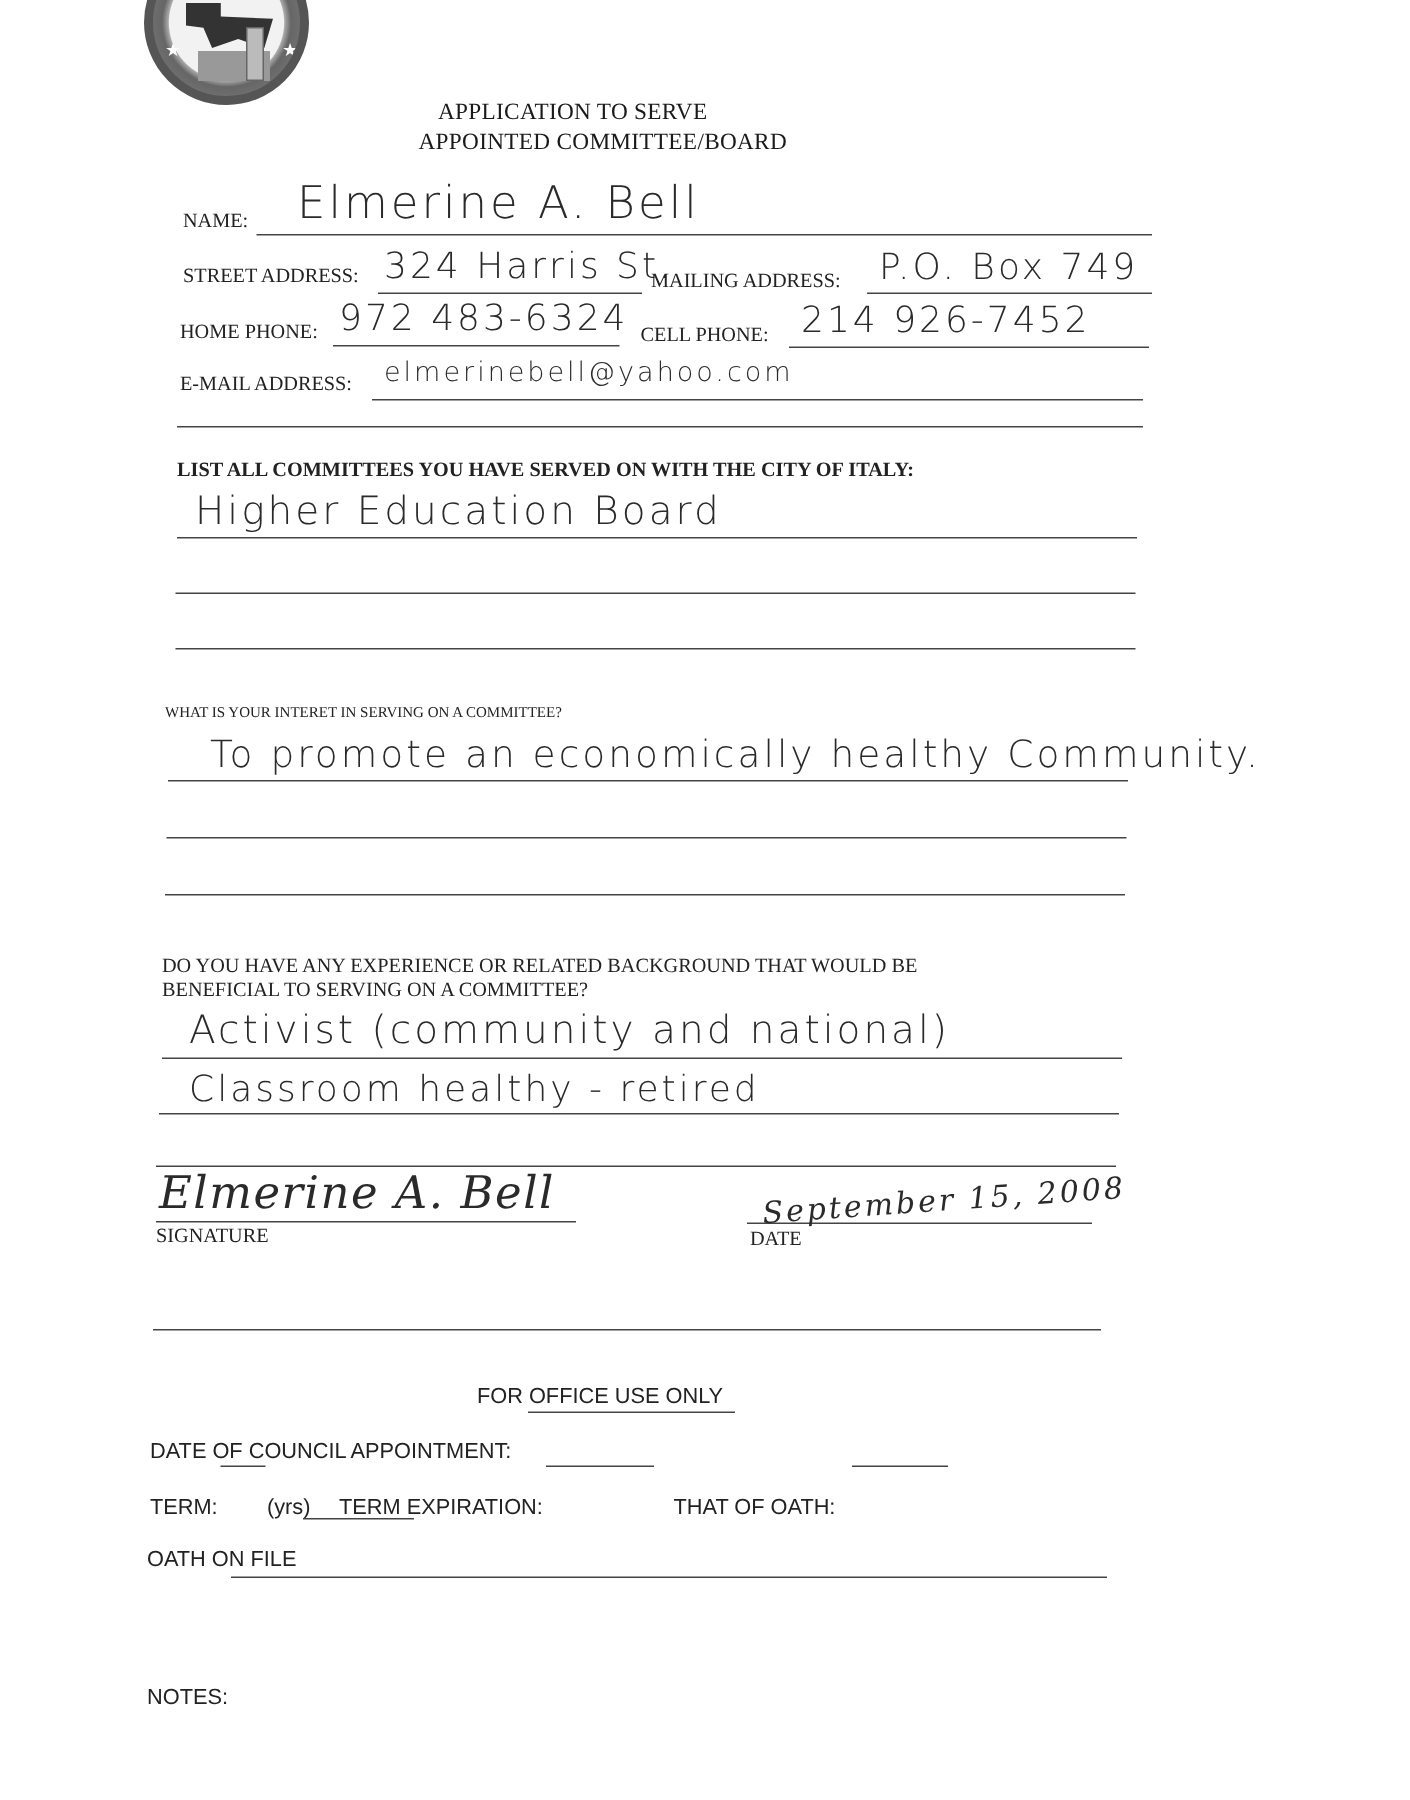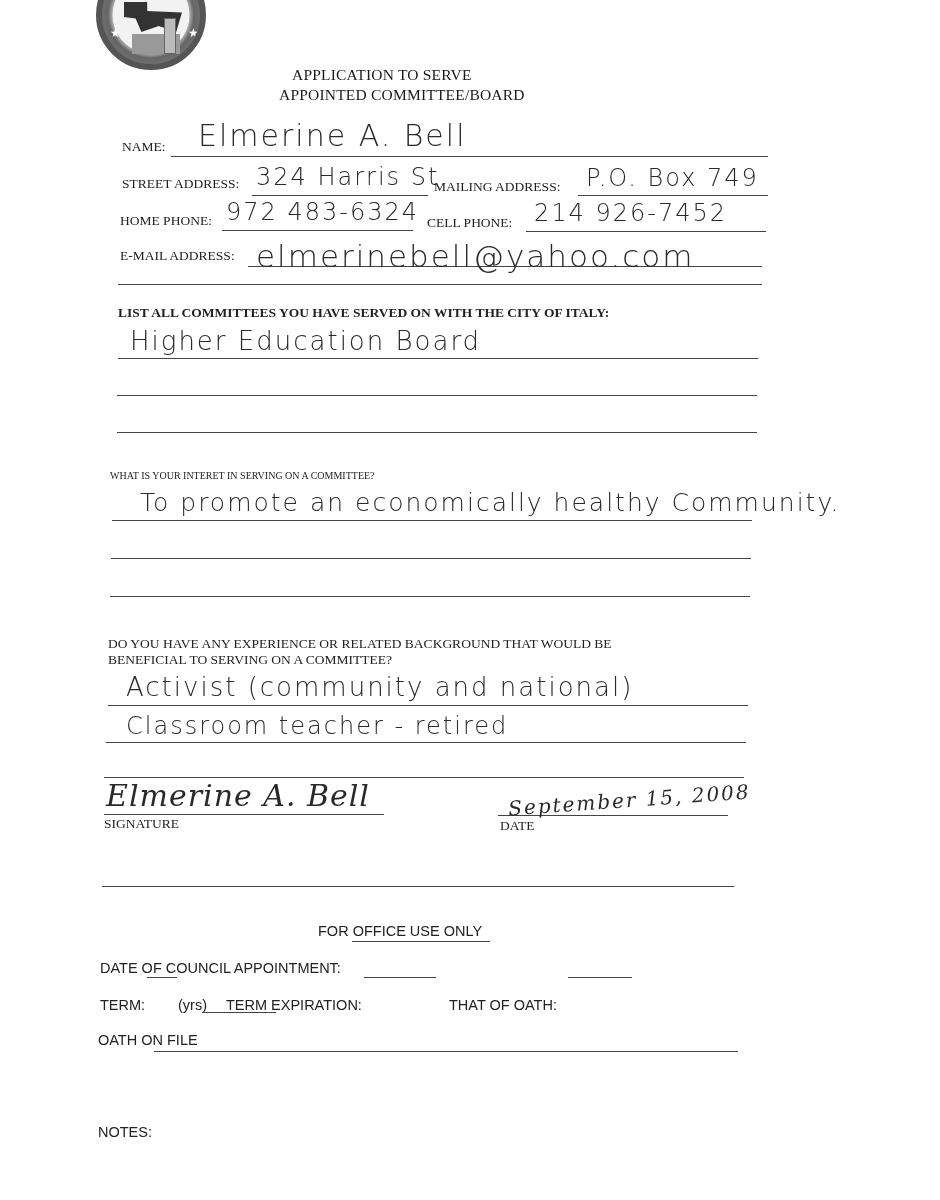--- a/index.html
+++ b/index.html
@@ -61,41 +61,41 @@
 <div class="abs serif lbl" style="left:120px;top:213px;">HOME PHONE:</div>
 <div class="rule" style="left:222px;top:230px;width:191px;"></div>
 <div class="abs hand" style="left:226px;top:198px;font-size:24px;">972 483-6324</div>
 
 <div class="abs serif lbl" style="left:427px;top:215px;">CELL PHONE:</div>
 <div class="rule" style="left:526px;top:231px;width:240px;"></div>
 <div class="abs hand" style="left:534px;top:199px;font-size:24px;">214 926-7452</div>
 
 <div class="abs serif lbl" style="left:120px;top:248px;">E-MAIL ADDRESS:</div>
 <div class="rule" style="left:248px;top:266px;width:514px;"></div>
-<div class="abs hand" style="left:256px;top:238px;font-size:31px;">elmerinebell@yahoo.com</div>
+<div class="abs hand" style="left:256px;top:238px;font-size:18px;">elmerinebell@yahoo.com</div>
 <div class="rule" style="left:118px;top:284px;width:644px;"></div>
 
 <div class="abs serif lbl" style="left:118px;top:305px;font-weight:bold;">LIST ALL COMMITTEES YOU HAVE SERVED ON WITH THE CITY OF ITALY:</div>
 <div class="rule" style="left:118px;top:358px;width:640px;"></div>
 <div class="abs hand" style="left:130px;top:326px;font-size:26px;">Higher Education Board</div>
 <div class="rule" style="left:117px;top:395px;width:640px;"></div>
 <div class="rule" style="left:117px;top:432px;width:640px;"></div>
 
 <div class="abs serif lbl" style="left:110px;top:470px;font-size:10px;">WHAT IS YOUR INTERET IN SERVING ON A COMMITTEE?</div>
 <div class="rule" style="left:112px;top:520px;width:640px;"></div>
 <div class="abs hand" style="left:140px;top:488px;font-size:25px;">To promote an economically healthy Community.</div>
 <div class="rule" style="left:111px;top:558px;width:640px;"></div>
 <div class="rule" style="left:110px;top:596px;width:640px;"></div>
 
 <div class="abs serif lbl" style="left:108px;top:636px;">DO YOU HAVE ANY EXPERIENCE OR RELATED BACKGROUND THAT WOULD BE</div>
 <div class="abs serif lbl" style="left:108px;top:652px;">BENEFICIAL TO SERVING ON A COMMITTEE?</div>
 <div class="rule" style="left:108px;top:705px;width:640px;"></div>
 <div class="abs hand" style="left:126px;top:672px;font-size:26px;">Activist (community and national)</div>
 <div class="rule" style="left:106px;top:742px;width:640px;"></div>
-<div class="abs hand" style="left:126px;top:712px;font-size:24px;">Classroom teacher - retired</div>
+<div class="abs hand" style="left:126px;top:712px;font-size:24px;">Classroom healthy - retired</div>
 <div class="rule" style="left:104px;top:777px;width:640px;"></div>
 
 <div class="rule" style="left:104px;top:814px;width:280px;"></div>
 <div class="abs sig" style="left:106px;top:778px;">Elmerine A. Bell</div>
 <div class="abs serif lbl" style="left:104px;top:816px;">SIGNATURE</div>
 
 <div class="rule" style="left:498px;top:815px;width:230px;"></div>
 <div class="abs datesig" style="left:508px;top:788px;">September 15, 2008</div>
 <div class="abs serif lbl" style="left:500px;top:818px;">DATE</div>
 

